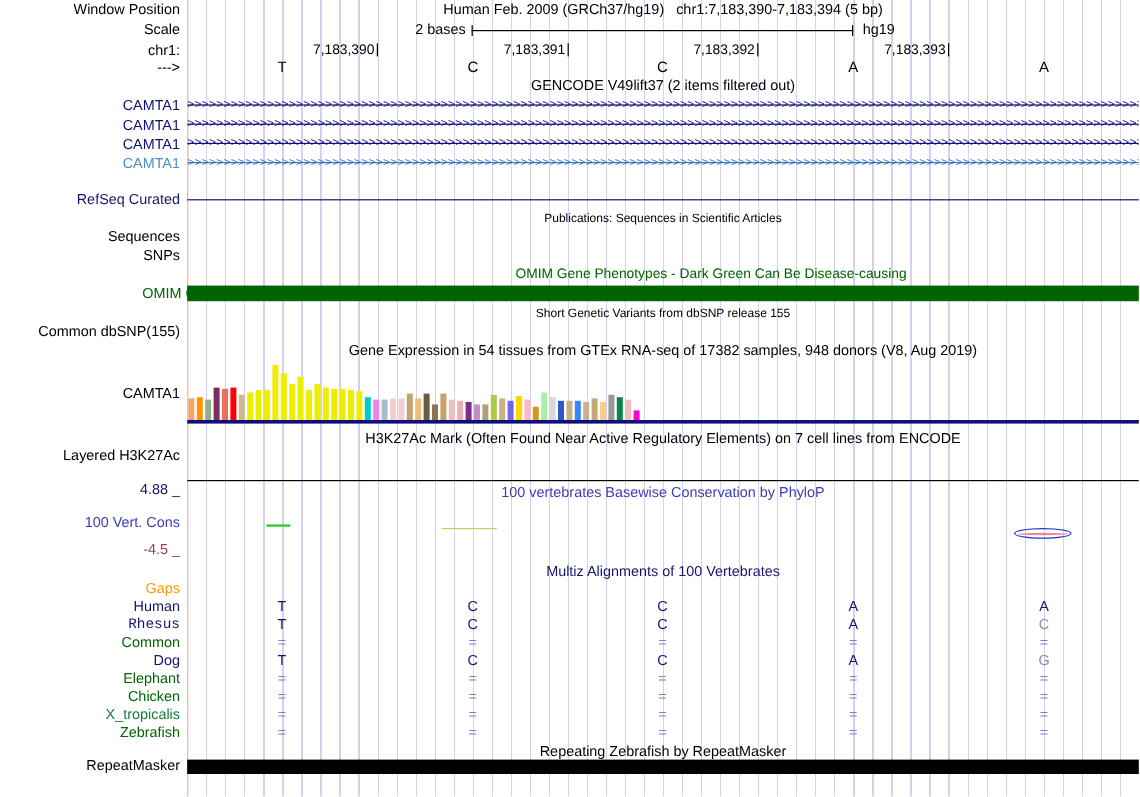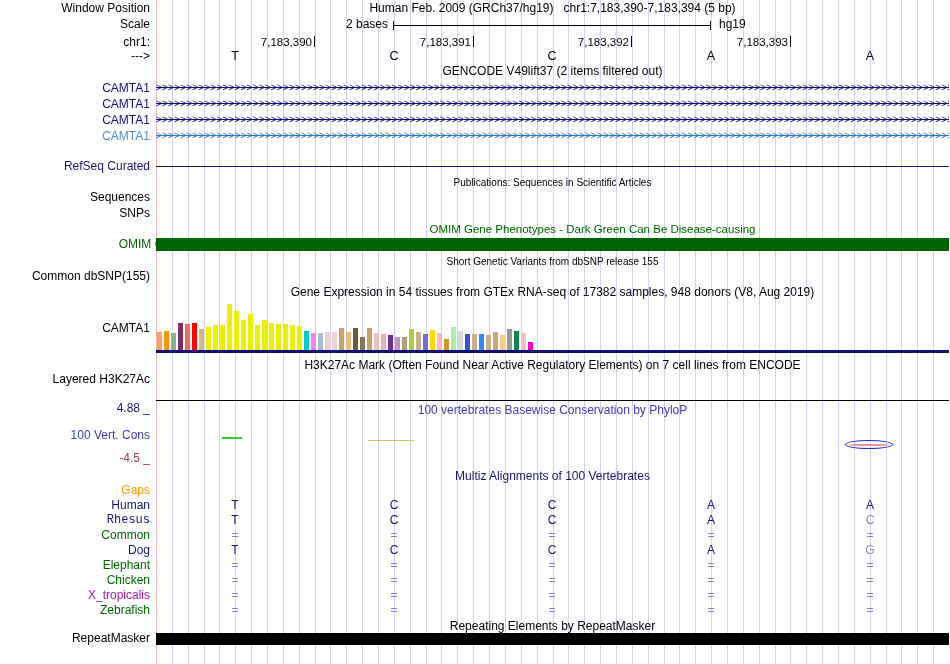--- a/index.html
+++ b/index.html
@@ -189,21 +189,21 @@
 
   <div class="t-center navy" style="top:470px">Multiz Alignments of 100 Vertebrates</div>
   <div id="multiz-labels">
       <div class="trk-label mz" style="top: 0px; color: rgb(255, 153, 0);">Gaps</div>
       <div class="trk-label mz" style="top: 15px; color: rgb(21, 21, 112);">Human</div>
       <div class="trk-label mz" style="top: 30px; color: rgb(21, 21, 112); font-family: Liberation Mono, monospace;">Rhesus</div>
       <div class="trk-label mz" style="top: 45px; color: rgb(0, 102, 0);">Common</div>
       <div class="trk-label mz" style="top: 60px; color: rgb(21, 21, 112);">Dog</div>
       <div class="trk-label mz" style="top: 75px; color: rgb(0, 102, 0);">Elephant</div>
       <div class="trk-label mz" style="top: 90px; color: rgb(0, 102, 0);">Chicken</div>
-      <div class="trk-label mz" style="top: 105px; color: #a21caf;">X_tropicalis</div>
+      <div class="trk-label mz" style="top: 105px; color: #15803d;">X_tropicalis</div>
       <div class="trk-label mz" style="top: 120px; color: rgb(0, 102, 0);">Zebrafish</div>
     </div>
   <div id="multiz-rows">
       <div class="mz-cell" style="left: 71px; top: 15px; color: rgb(21, 21, 112);">T</div>
       <div class="mz-cell" style="left: 230px; top: 15px; color: rgb(21, 21, 112);">C</div>
       <div class="mz-cell" style="left: 388px; top: 15px; color: rgb(21, 21, 112);">C</div>
       <div class="mz-cell" style="left: 547px; top: 15px; color: rgb(21, 21, 112);">A</div>
       <div class="mz-cell" style="left: 706px; top: 15px; color: rgb(21, 21, 112);">A</div>
       <div class="mz-cell" style="left: 71px; top: 30px; color: rgb(21, 21, 112);">T</div>
       <div class="mz-cell" style="left: 230px; top: 30px; color: rgb(21, 21, 112);">C</div>
@@ -235,16 +235,16 @@
       <div class="mz-cell" style="left: 388px; top: 105px; color: rgb(128, 128, 200);">=</div>
       <div class="mz-cell" style="left: 547px; top: 105px; color: rgb(128, 128, 200);">=</div>
       <div class="mz-cell" style="left: 706px; top: 105px; color: rgb(128, 128, 200);">=</div>
       <div class="mz-cell" style="left: 71px; top: 120px; color: rgb(128, 128, 200);">=</div>
       <div class="mz-cell" style="left: 230px; top: 120px; color: rgb(128, 128, 200);">=</div>
       <div class="mz-cell" style="left: 388px; top: 120px; color: rgb(128, 128, 200);">=</div>
       <div class="mz-cell" style="left: 547px; top: 120px; color: rgb(128, 128, 200);">=</div>
       <div class="mz-cell" style="left: 706px; top: 120px; color: rgb(128, 128, 200);">=</div>
     </div>
 
-  <div class="t-center" style="top:620px">Repeating Elements by RepeatMasker</div>
+  <div class="t-center" style="top:620px">Repeating Zebrafish by RepeatMasker</div>
   <div class="lbl" style="top:632px">RepeatMasker</div>
   <div class="hbar" style="top:633px;height:12px;background:#000"></div>
 </div>
 
 </body></html>

